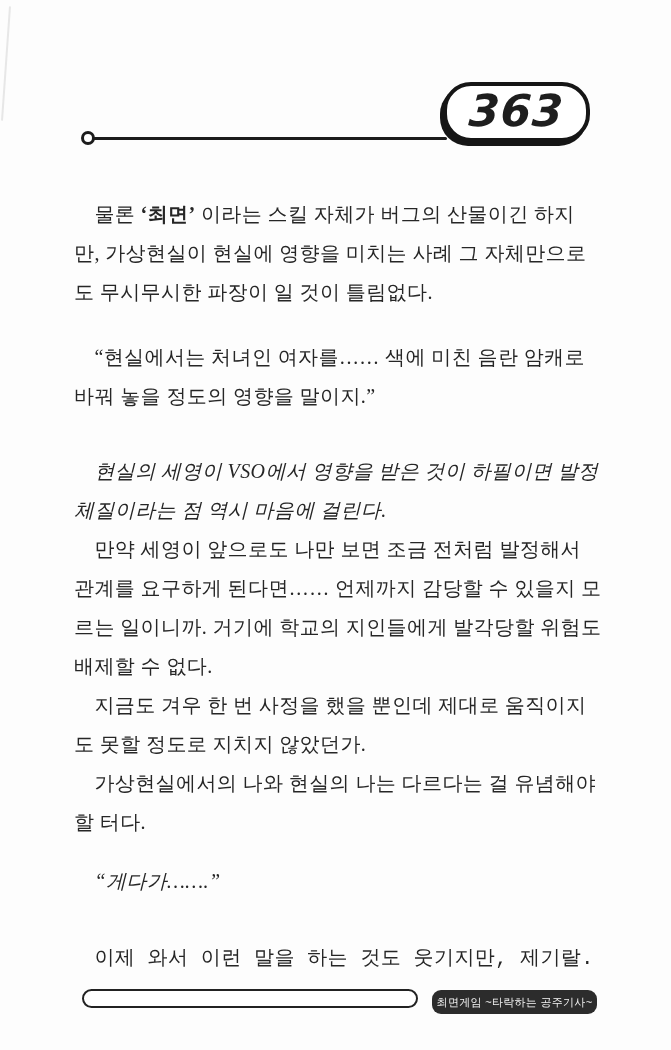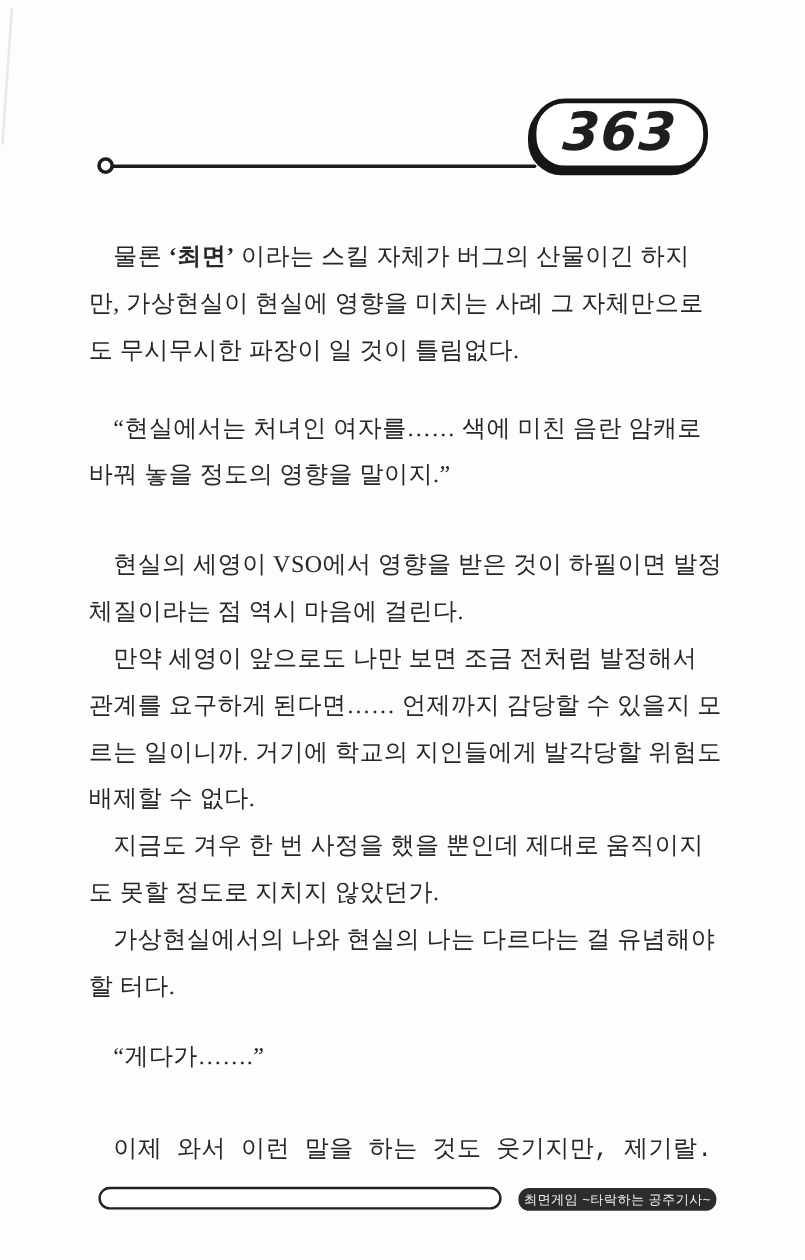--- a/index.html
+++ b/index.html
@@ -42,30 +42,30 @@
   
   .body-text{
     position:absolute;left:74px;top:155px;width:545px;
     font-size:20px;line-height:39px;color:#262626;
     letter-spacing:0.02em;white-space:pre;margin-top:40px;
   }
   .line{height:39px;}
   .bold{font-weight:bold;}
   .paragraph{margin:0;}
   .paragraph:nth-child(2){margin-top:26px;}
-  .paragraph:nth-child(3){margin-top:36px;}
-  .paragraph:nth-child(7){margin-top:20px;}
+  .paragraph:nth-child(3){margin-top:36px;font-style:italic;}
+  .paragraph:nth-child(7){margin-top:20px;font-style:italic;}
   .paragraph:nth-child(8){margin-top:38px;font-family:Liberation Mono, monospace;}
   
   .footer-pill{
     position:absolute;left:82px;top:989px;width:332px;height:15px;
     border:2px solid #222;border-radius:10px;background:#fff;
   }
   .footer-series-badge{
-    position:absolute;left:432px;top:990px;width:165px;height:19px;
+    position:absolute;left:432px;top:990px;width:165px;height:24px;
     background:#2c2c2c;border-radius:9px;
     display:flex;align-items:center;justify-content:center;
     box-sizing:border-box;
   }
   .footer-series-badge .series{
     font-family:"Liberation Sans","DejaVu Sans",sans-serif;
     font-size:11px;color:#f5f5f5;letter-spacing:0.3px;white-space:nowrap;
     line-height:1;padding-top:1px;
   }
 </style>

